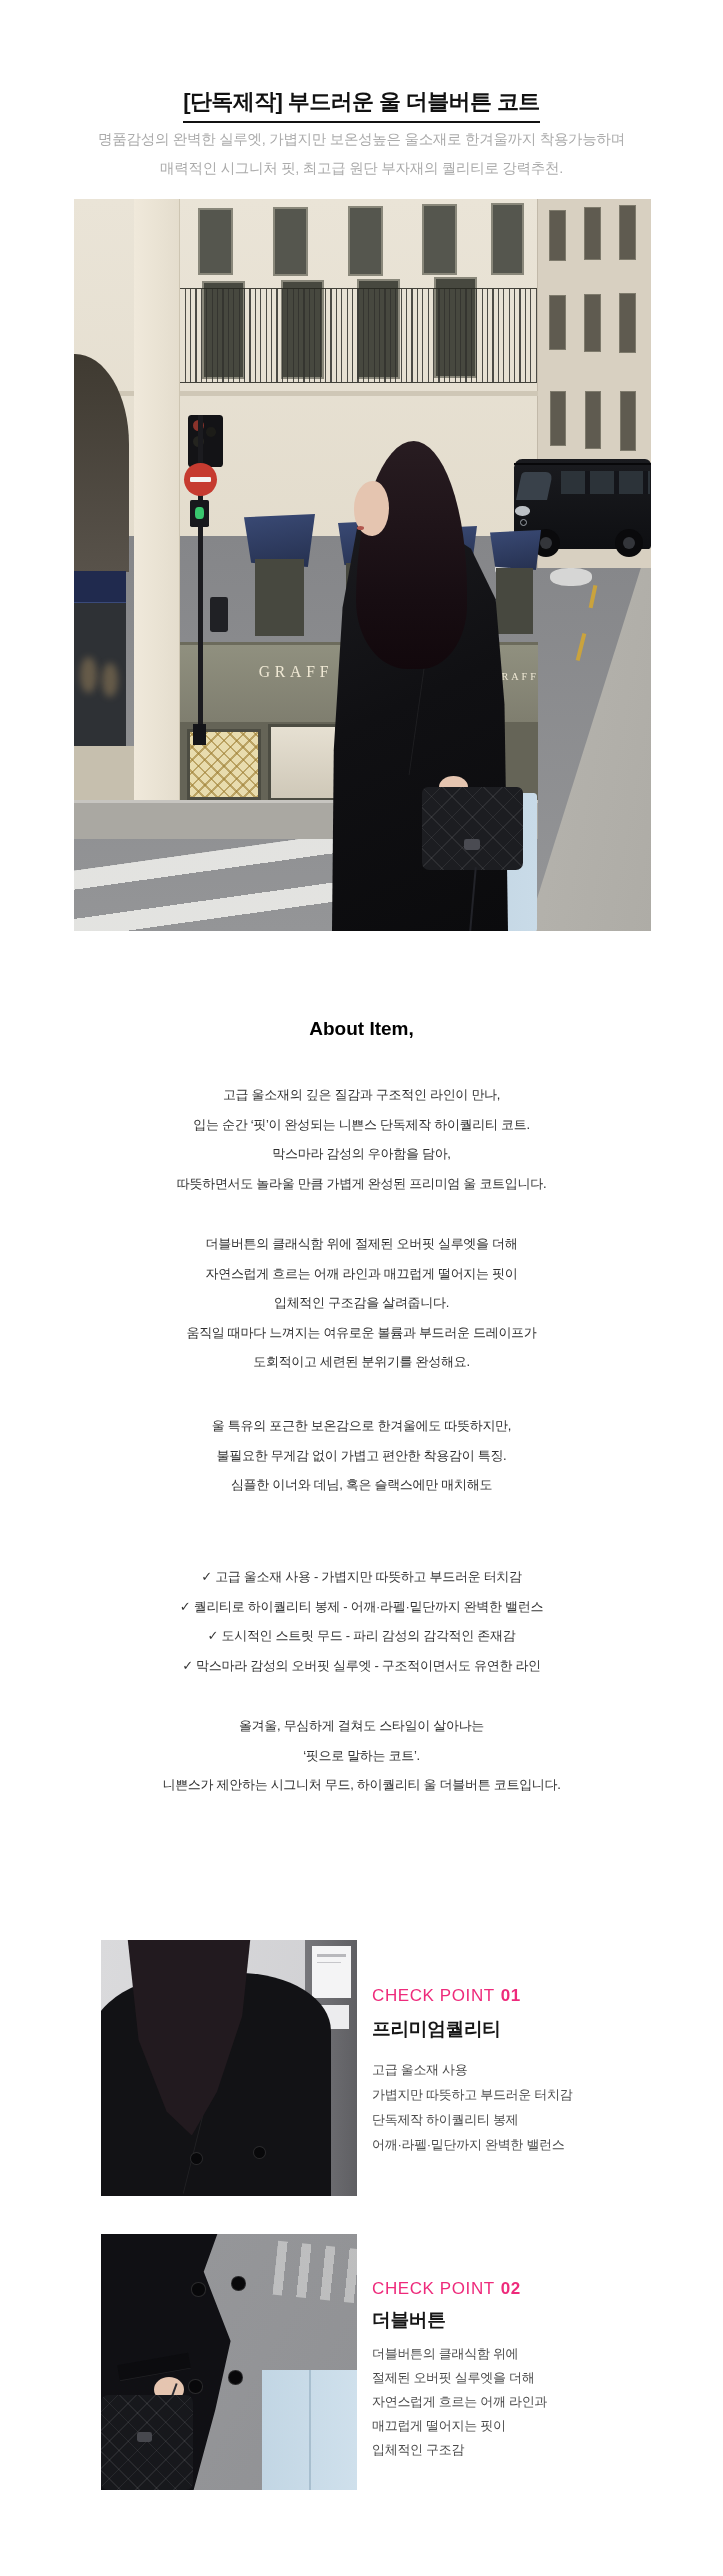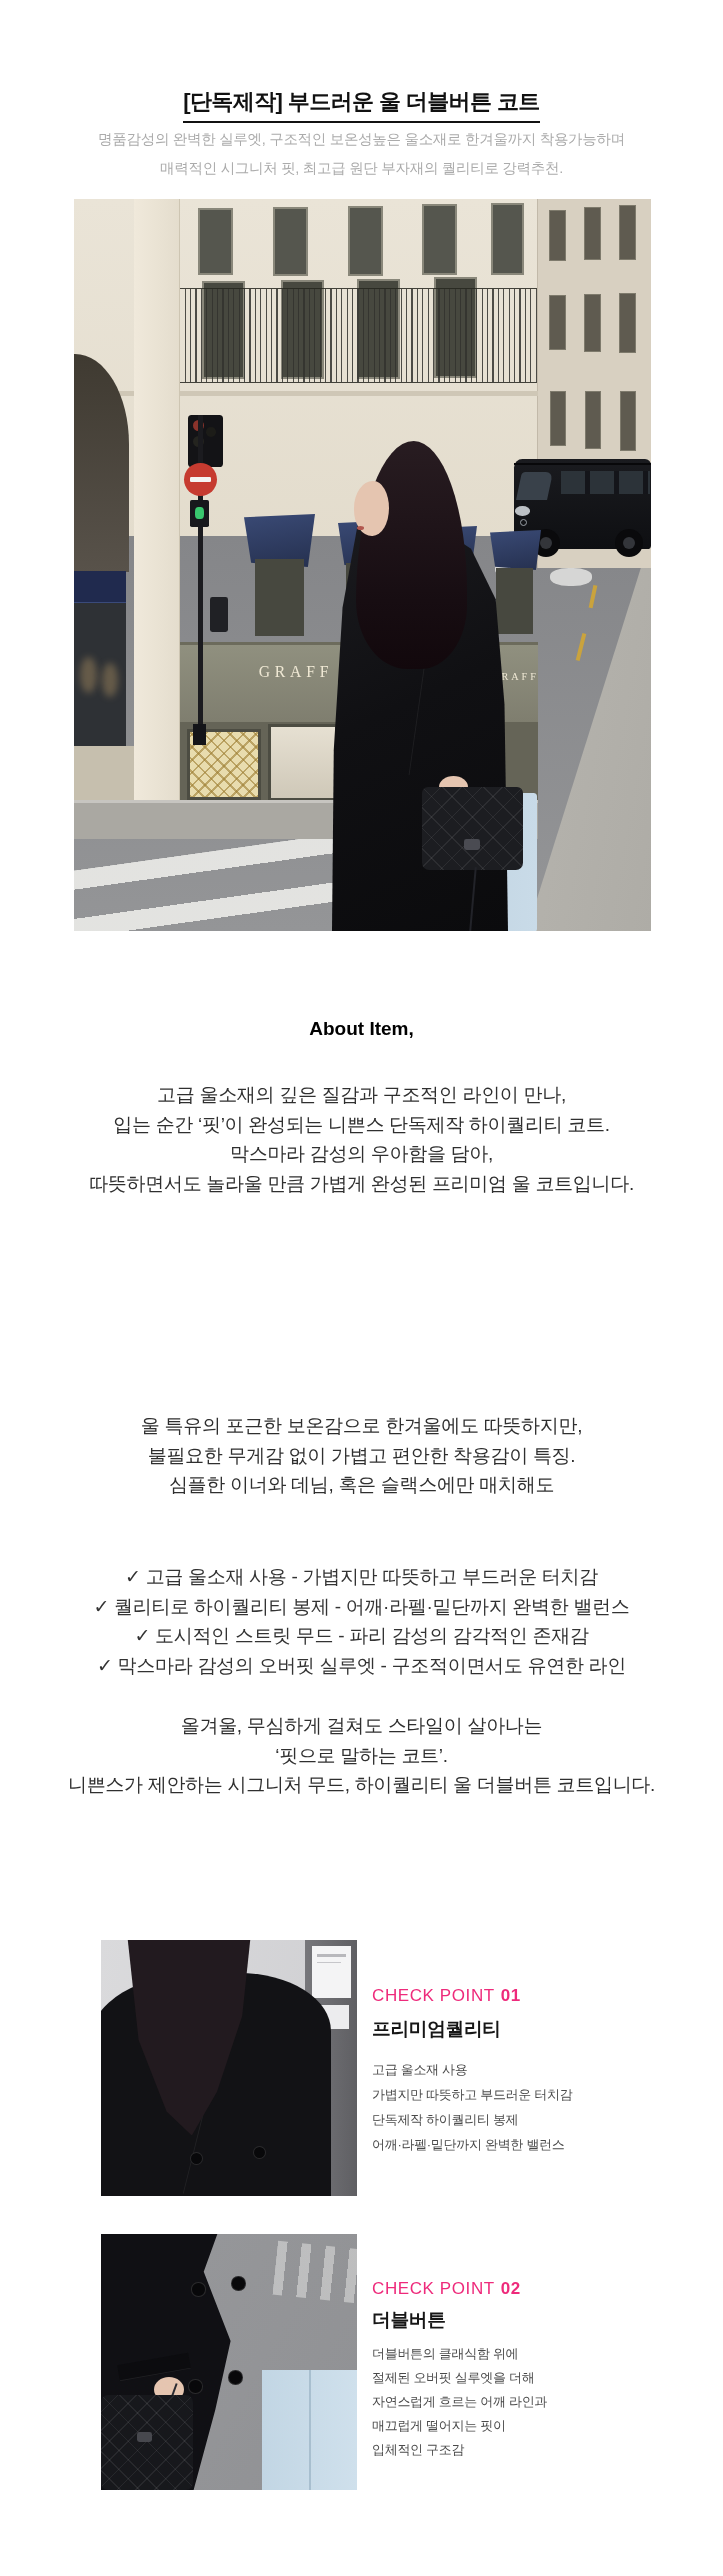--- a/index.html
+++ b/index.html
@@ -89,21 +89,21 @@
   .face{left:280px;top:282px;width:35px;height:55px;border-radius:55% 45% 48% 52%/50% 50% 52% 48%;}
   .lip{left:283px;top:327px;width:7.2px;height:3.6px;background:#b2574e;border-radius:50%;}
   .bag{left:348px;top:588px;width:101px;height:83px;background:#1c1d21;border-radius:6px 6px 7.2px 7.2px;
        background-image:repeating-linear-gradient(45deg,rgba(255,255,255,.07) 0 1.2px,transparent 1.2px 14.5px),
                         repeating-linear-gradient(-45deg,rgba(255,255,255,.07) 0 1.2px,transparent 1.2px 14.5px);}
   .bag .clasp{left:42px;top:52px;width:15.7px;height:11px;background:#4a4b52;border-radius:2.4px;}
   .chain{left:398px;top:668px;width:2.4px;height:64px;background:#222329;transform:rotate(5deg);}
 
   
   .about-h{top:1018px;font-size:19px;font-weight:800;color:#000;}
-  .para{position:absolute;left:0;width:723px;text-align:center;font-size:19px;color:#2f2f2f;
+  .para{position:absolute;left:0;width:723px;text-align:center;font-size:13px;color:#2f2f2f;
         line-height:29.5px;letter-spacing:-0.3px;}
   .p1{top:1080px;} .p2{top:1229px;} .p3{top:1411px;} .pcheck{top:1562px;color:#333;} .p4{top:1711px;}
 
   
   .cpimg{left:101px;width:256px;height:256px;overflow:hidden;}
   .cpimg *{position:absolute;}
   #cp1-img{top:1940px;background:linear-gradient(100deg,#dadadc,#cfcfd2);}
   #cp2-img{top:2234px;background:linear-gradient(120deg,#97989b,#909194);}
   .c1-col{left:204px;top:0;width:52px;height:256px;background:linear-gradient(90deg,#77777b,#5f5f63);}
   .c1-sign{left:211px;top:6px;width:39px;height:52px;background:#f4f4f5;}
@@ -136,21 +136,21 @@
   .cp-lines{position:absolute;left:372px;width:289px;font-size:13px;color:#4a4a4a;letter-spacing:-0.3px;}
   #cp1-label{top:1986px;} #cp1-title{top:2016px;} #cp1-lines{top:2057px;line-height:25px;}
   #cp2-label{top:2279px;text-align:center;} #cp2-title{top:2307px;} #cp2-lines{top:2342px;line-height:24px;}
 </style>
 </head>
 <body>
 
 <div class="page">
 
   <div class="abs ctr title"><span>[단독제작] 부드러운 울 더블버튼 코트</span></div>
-  <div class="abs ctr sub sub1">명품감성의 완벽한 실루엣, 구조적인 보온성높은 울소재로 한겨울까지 착용가능하며</div>
+  <div class="abs ctr sub sub1">명품감성의 완벽한 실루엣, 가볍지만 보온성높은 울소재로 한겨울까지 착용가능하며</div>
   <div class="abs ctr sub sub2">매력적인 시그니처 핏, 최고급 원단 부자재의 퀄리티로 강력추천.</div>
 
   <div class="abs hero">
     <div class="road"></div>
     <div class="xwalk"></div>
     <div class="stencil" style="left:421px;top:362px;width:35px;height:15.7px;"></div>
     <div class="stencil" style="left:476px;top:369px;width:42px;height:18px;"></div>
     <div class="dash" style="left:517px;top:386px;width:3.6px;height:23px;transform:rotate(12deg);"></div>
     <div class="dash" style="left:505px;top:434px;width:4.2px;height:28px;transform:rotate(14deg);"></div>
     <div class="rwalk"></div>
@@ -252,20 +252,27 @@
     <div class="chain"></div>
   </div>
 
   <div class="abs ctr about-h">About Item,</div>
   <div class="para p1">
     <div>고급 울소재의 깊은 질감과 구조적인 라인이 만나,</div>
     <div>입는 순간 ‘핏’이 완성되는 니쁜스 단독제작 하이퀄리티 코트.</div>
     <div>막스마라 감성의 우아함을 담아,</div>
     <div>따뜻하면서도 놀라울 만큼 가볍게 완성된 프리미엄 울 코트입니다.</div>
   </div>
+  <div class="para p2">
+    <div>더블버튼의 클래식함 위에 절제된 오버핏 실루엣을 더해</div>
+    <div>자연스럽게 흐르는 어깨 라인과 매끄럽게 떨어지는 핏이</div>
+    <div>입체적인 구조감을 살려줍니다.</div>
+    <div>움직일 때마다 느껴지는 여유로운 볼륨과 부드러운 드레이프가</div>
+    <div>도회적이고 세련된 분위기를 완성해요.</div>
+  </div>
   <div class="para p3">
     <div>울 특유의 포근한 보온감으로 한겨울에도 따뜻하지만,</div>
     <div>불필요한 무게감 없이 가볍고 편안한 착용감이 특징.</div>
     <div>심플한 이너와 데님, 혹은 슬랙스에만 매치해도</div>
   </div>
   <div class="para pcheck">
     <div>✓ 고급 울소재 사용 - 가볍지만 따뜻하고 부드러운 터치감</div>
     <div>✓ 퀄리티로 하이퀄리티 봉제 - 어깨·라펠·밑단까지 완벽한 밸런스</div>
     <div>✓ 도시적인 스트릿 무드 - 파리 감성의 감각적인 존재감</div>
     <div>✓ 막스마라 감성의 오버핏 실루엣 - 구조적이면서도 유연한 라인</div>

